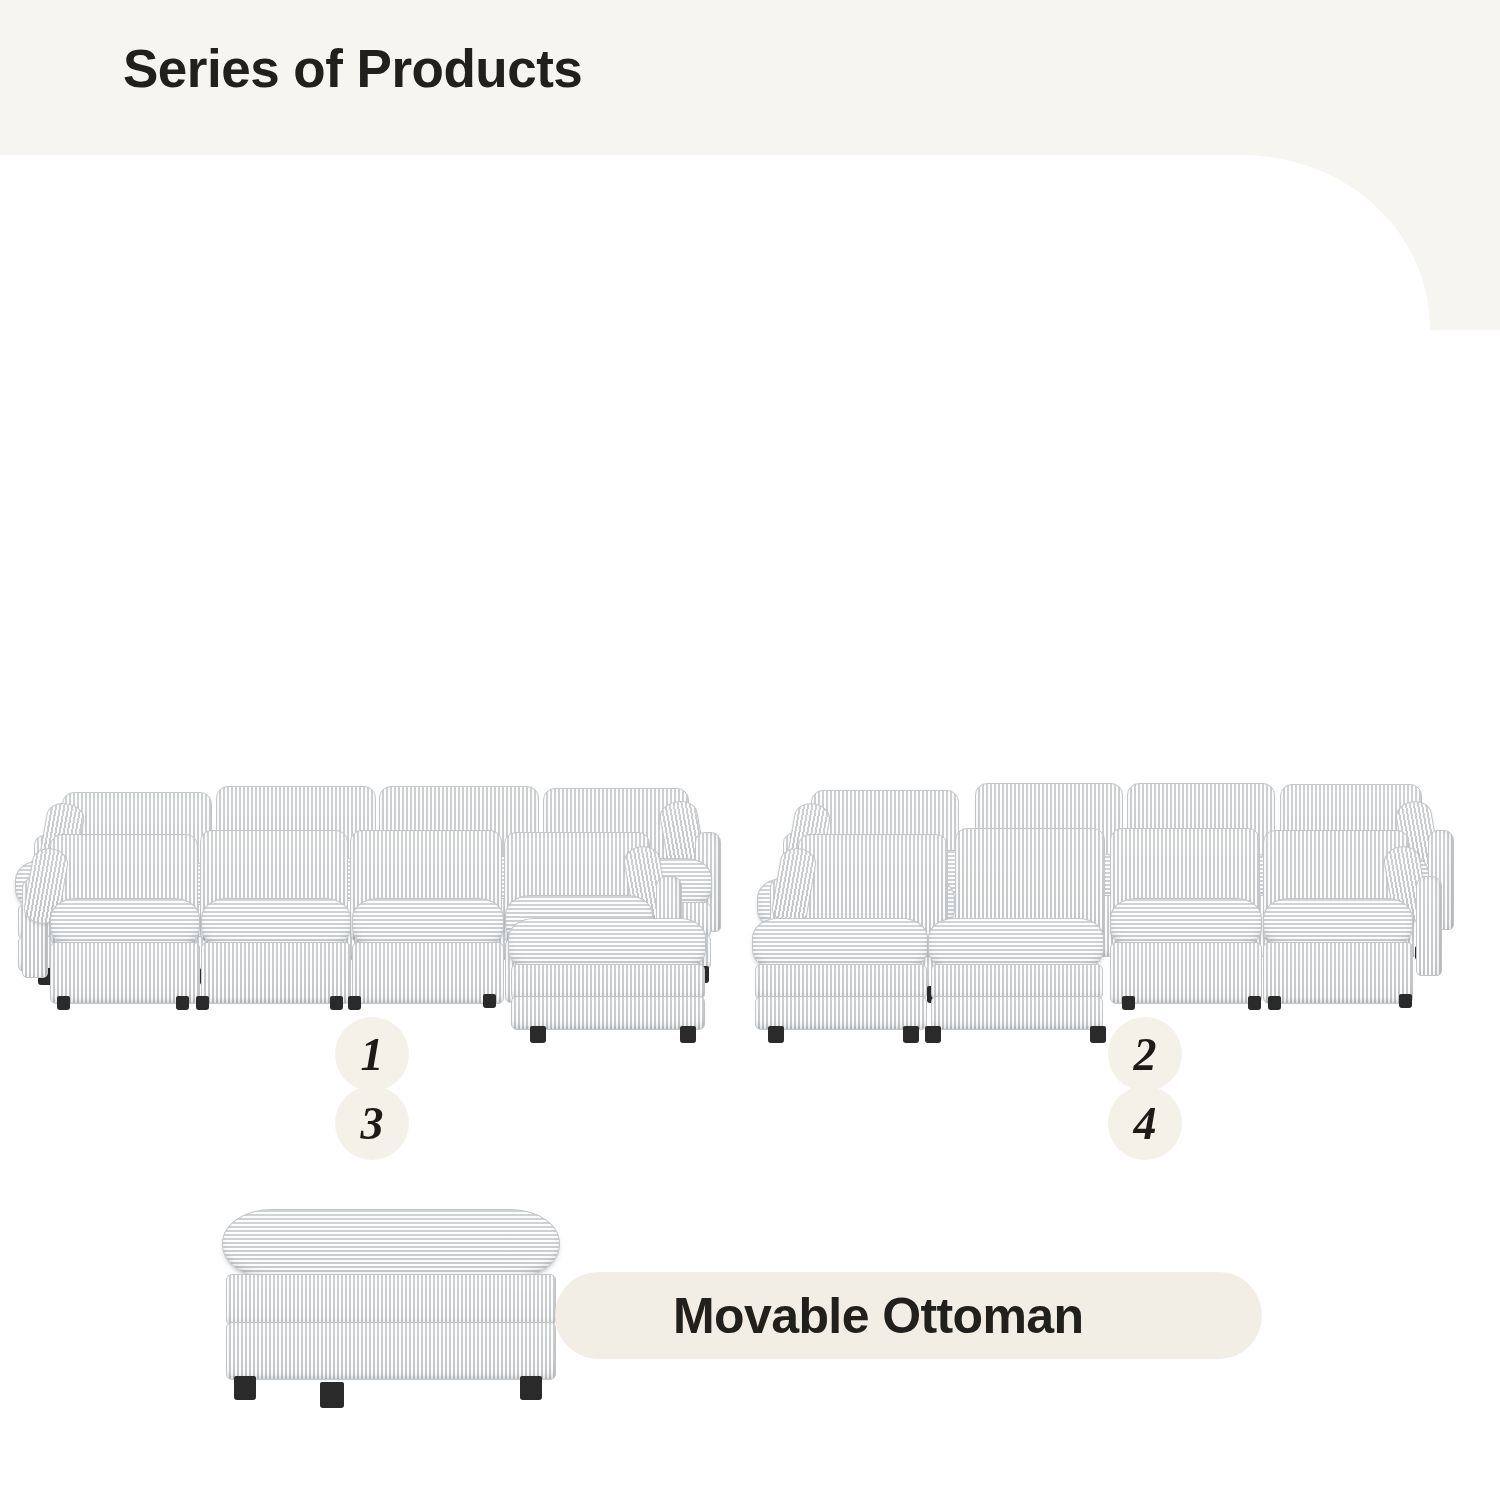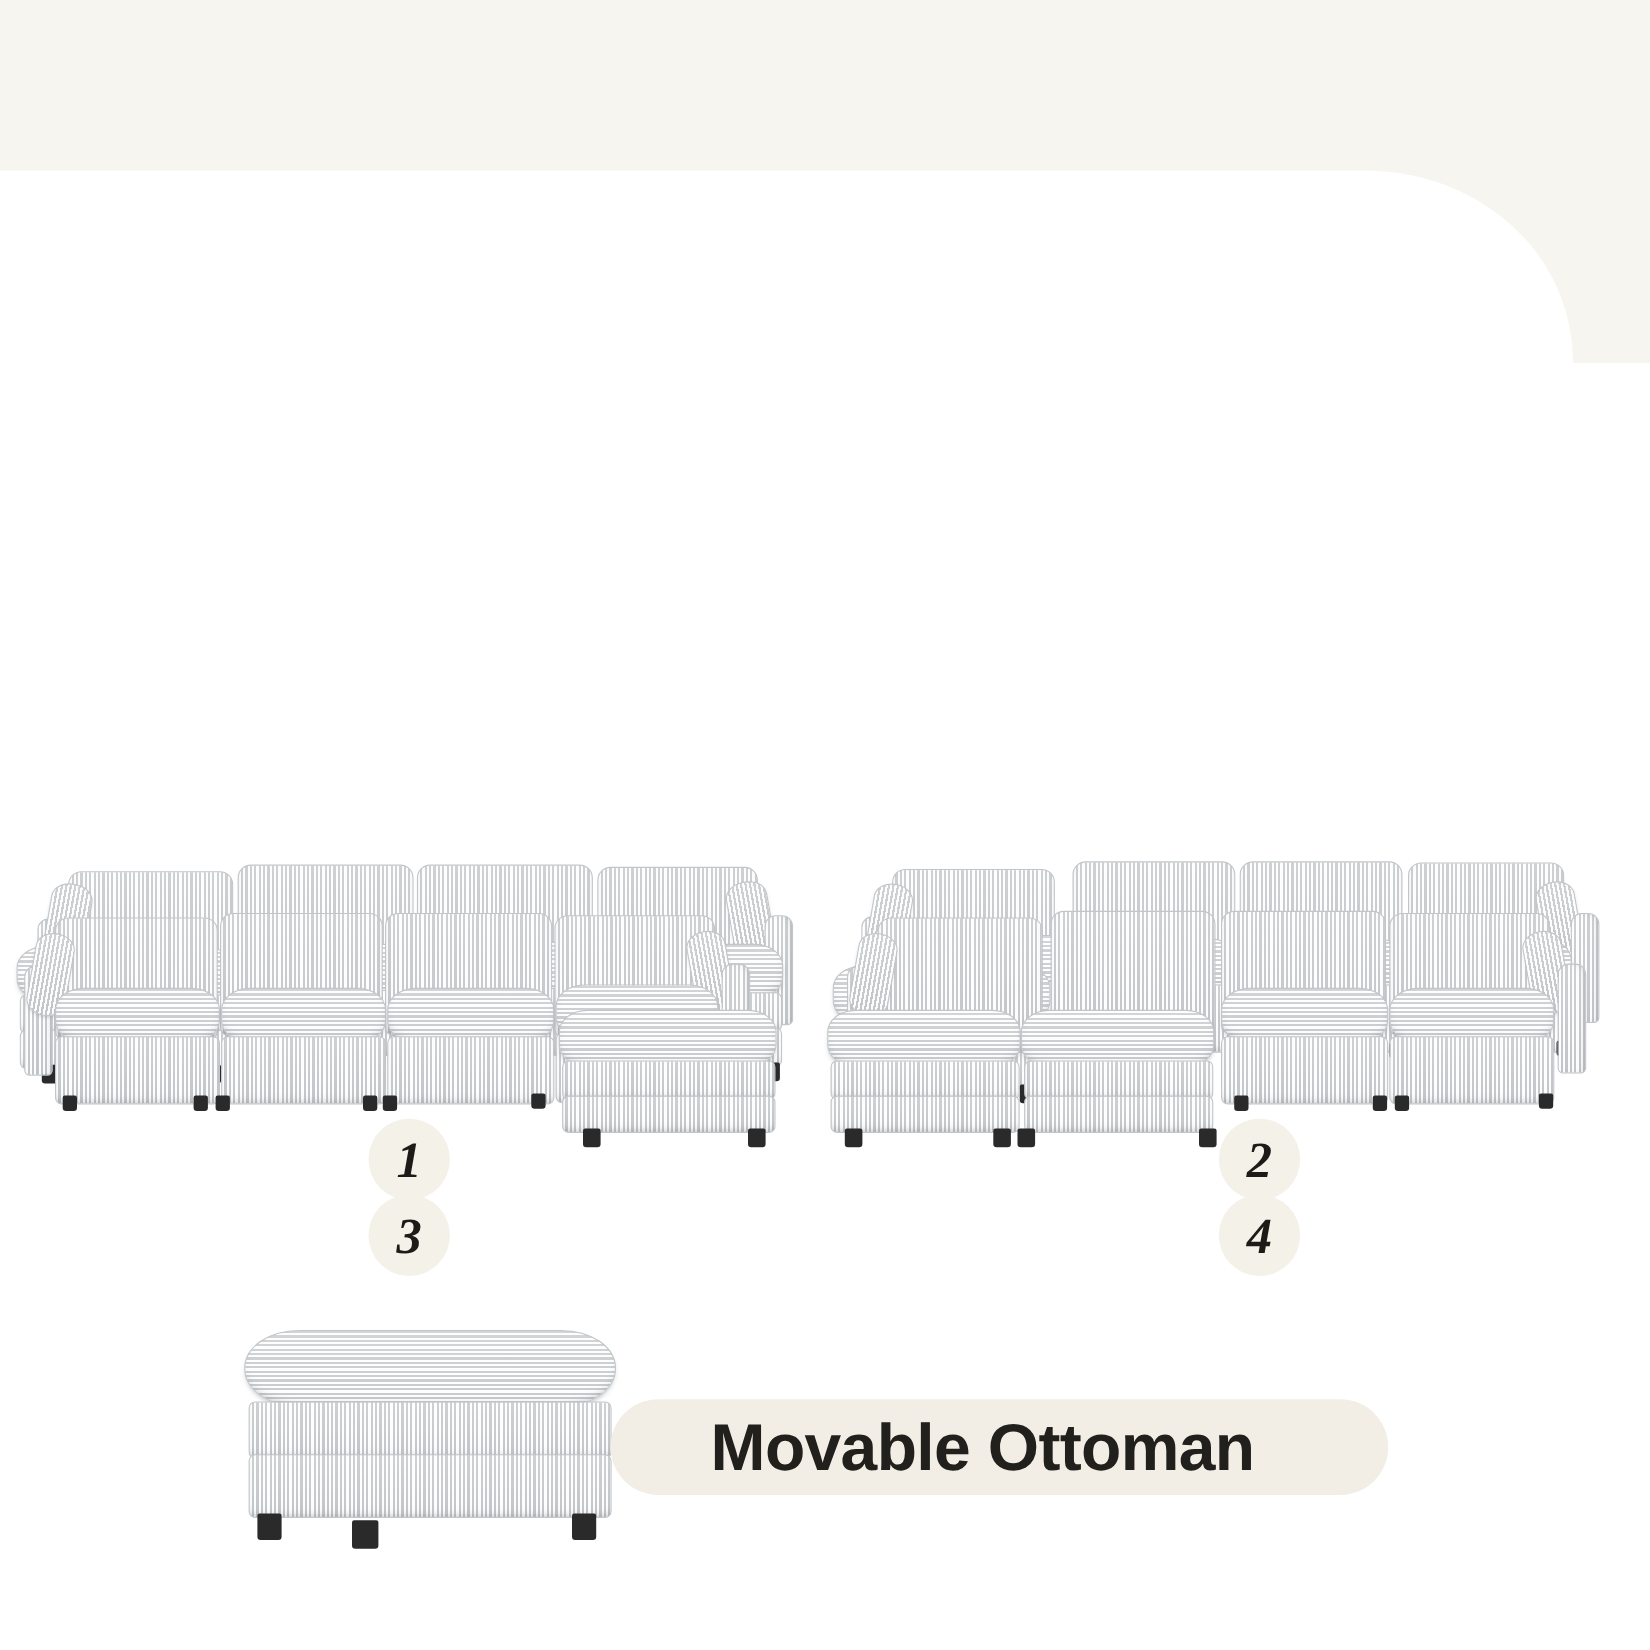--- a/index.html
+++ b/index.html
@@ -143,39 +143,40 @@
     left: 555px;
     top: 1272px;
     width: 707px;
     height: 87px;
     background: #f2eee5;
     border-radius: 44px;
     display: flex;
     align-items: center;
   }
   .ottoman-banner-text {
-    margin-left: 91px;
-    font-size: 60px;
+    margin-left: 118px;
+    font-size: 50px;
     font-weight: 700;
     letter-spacing: -0.6px;
     color: #22201c;
     white-space: nowrap;
   }
 </style>
 </head>
 <body>
 
 <div id="page">
 
   <div class="header-band">
     <svg width="1500" height="330" viewBox="0 0 1500 330" xmlns="http://www.w3.org/2000/svg">
       <path d="M0,0 H1500 V330 H1430 C1430,230 1345,155 1240,155 H0 Z" fill="#f7f5ef"></path>
     </svg>
   </div>
 
+  <div class="header-title">Series of Products</div>
 
 
   <div class="config" style="left:0px; top:380px; width:740px; height:240px;">
     <div class="config-stage">
 
       <div class="fab arm" style="left:34px; top:455px; width:26px; height:98px;"></div>
 
       <div class="fab back" style="left:62px;  top:412px;  width:150px; height:112px;"></div>
       <div class="fab back" style="left:216px; top:406px;  width:160px; height:112px;"></div>
       <div class="fab back" style="left:379px; top:406px;  width:160px; height:112px;"></div>

